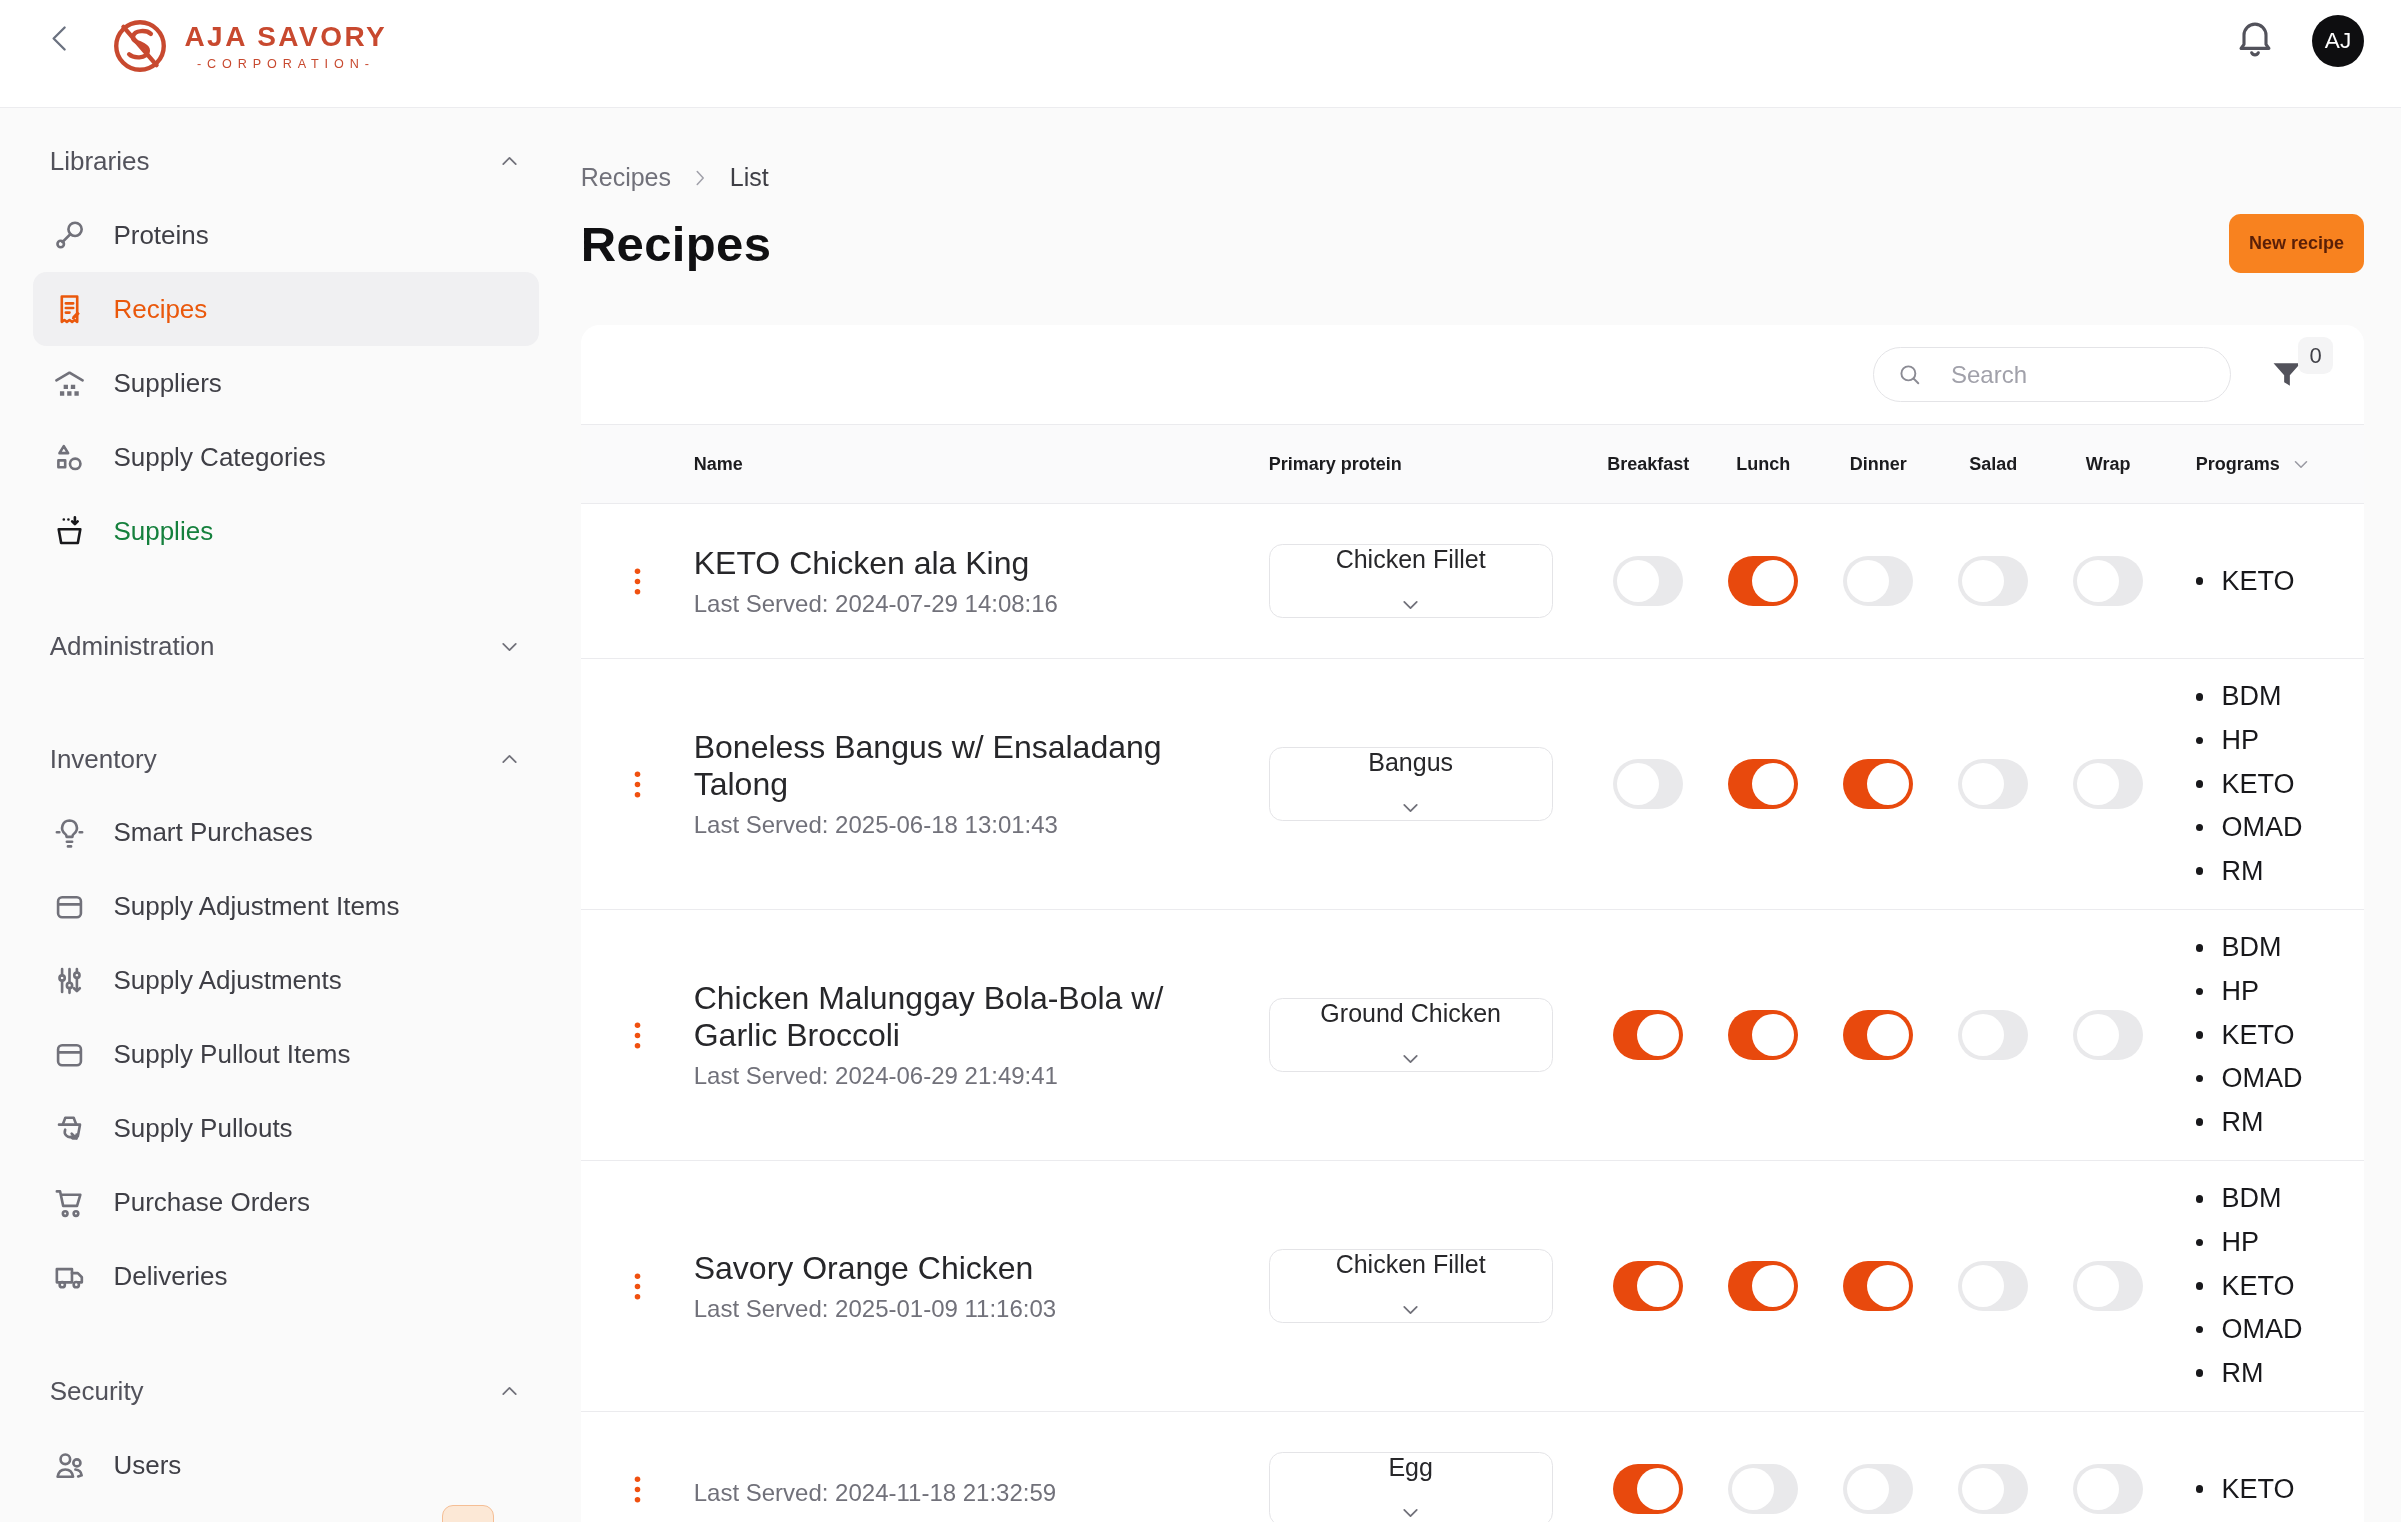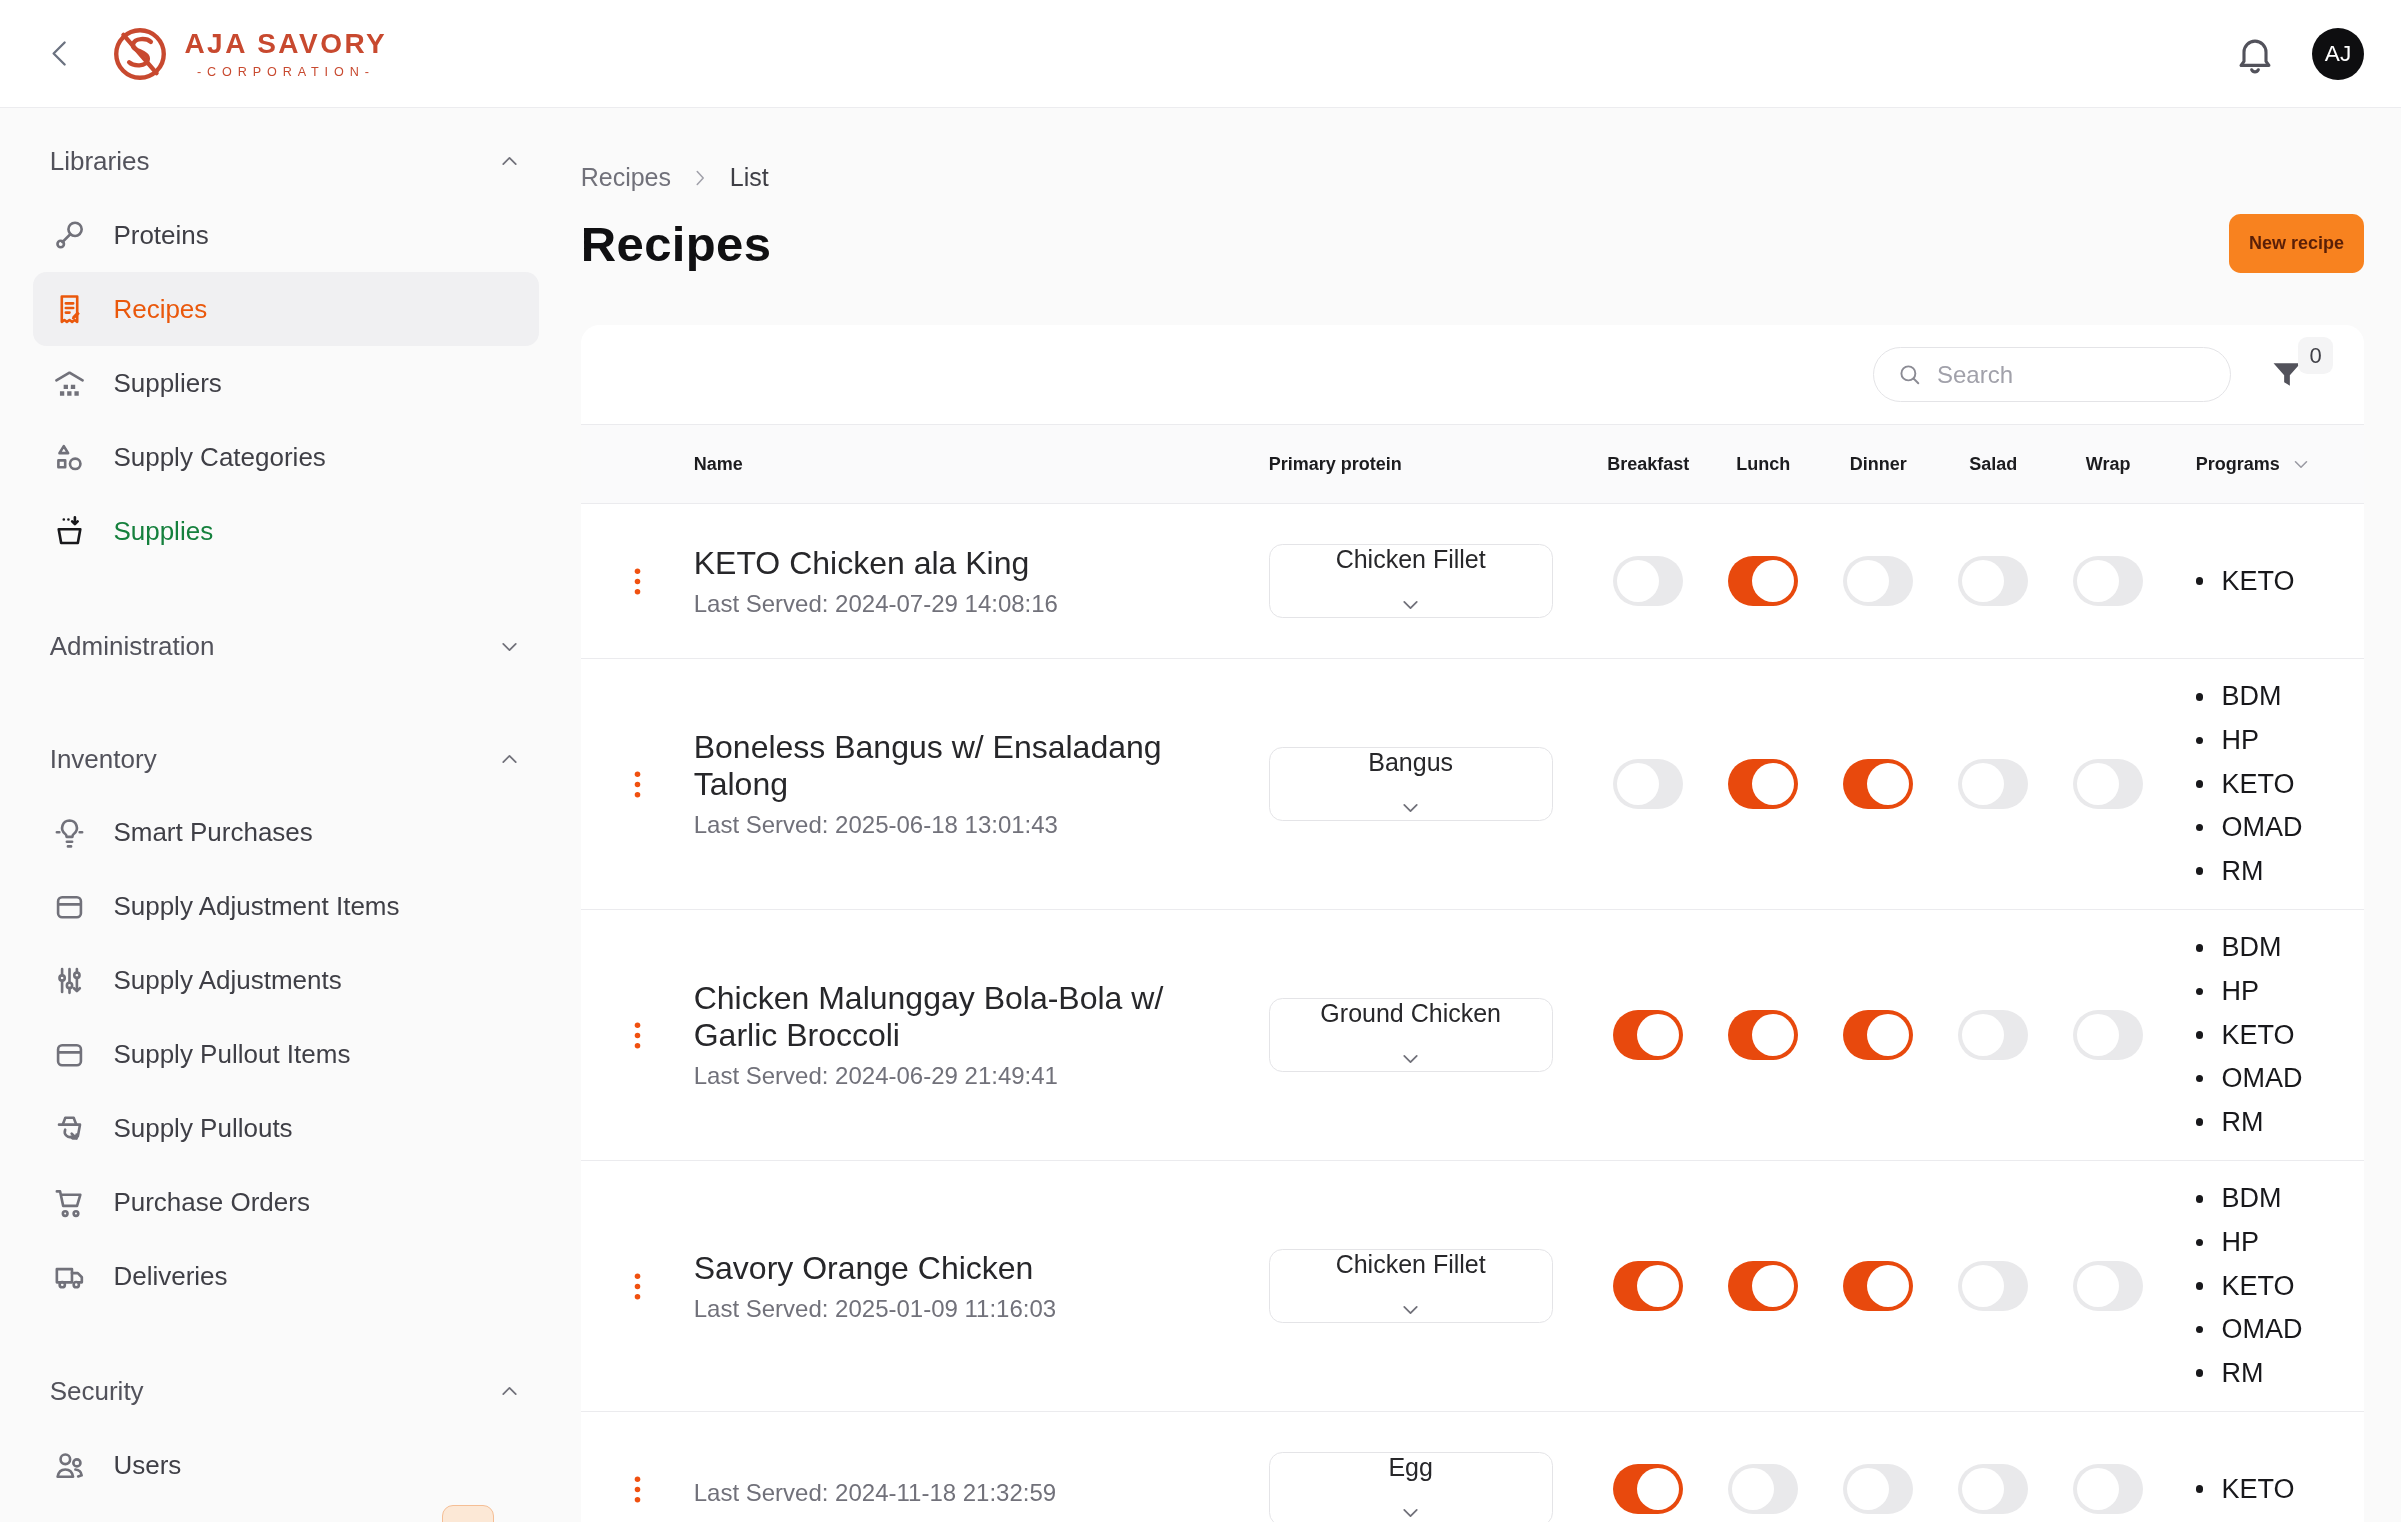--- a/index.html
+++ b/index.html
@@ -6,21 +6,21 @@
   html,body { width: 2401px; height: 1523px; }
   body {
     position: relative; overflow: hidden;
     background: #FAFAFA; color: #27272A;
     font-family: "Liberation Sans", sans-serif;
   }
   .icn { display:block; flex:0 0 auto; }
 
   
   .topbar { position:absolute; top:0; left:0; right:0; height:108px; background:#fff;
-            border-bottom:0.8px solid #ECECEF; display:flex; align-items:center; padding:0 37px; z-index:5; }
+            border-bottom:0.8px solid #ECECEF; display:flex; align-items:flex-start; padding:15px 37px; z-index:5; }
   .back-btn { width:47px; height:47px; display:flex; align-items:center; justify-content:center;
               background:none; border:none; color:#6B7280; cursor:pointer; }
   .back-btn .icn { width:33px; height:33px; }
   .logo { display:flex; align-items:center; gap:13.4px; margin-left:25px; color:#C8492F; }
   .logo .icn { width:62px; height:62px; }
   .logo-text { display:flex; flex-direction:column; align-items:center; }
   .logo-primary { font-size:28px; font-weight:700; letter-spacing:2.5px; }
   .logo-secondary { font-size:12.6px; font-weight:400; letter-spacing:5.9px; margin-top:4.2px; }
   .topbar-spacer { flex:1; }
   .bell-btn { background:none; border:none; color:#52525B; cursor:pointer; }
@@ -56,21 +56,21 @@
   .crumb-last { color:#3F3F46; }
   .title-row { display:flex; align-items:center; justify-content:space-between; margin-top:22px; }
   .page-title { font-size:49px; font-weight:800; color:#101012; letter-spacing:0.4px; }
   .btn-new { height:59px; padding:0 20px; border-radius:11.7px; background:#F8821F; color:#5A1F07;
              font-size:18px; font-weight:600; border:none; cursor:pointer; font-family:inherit; }
 
   .card { position:relative; margin-top:52px; background:#fff; border-radius:18.4px 18.4px 0 0; height:1255px; }
   .toolbar { height:99px; display:flex; align-items:center; justify-content:flex-end;
              gap:37px; padding:0 38px; }
   .search { width:358px; height:55px; border:1.3px solid #E4E4E7; border-radius:28px; background:#fff;
-            display:flex; align-items:center; gap:14px; padding:0 22px; }
+            display:flex; align-items:center; gap:28px; padding:0 22px; }
   .search .icn { width:27px; height:27px; color:#8B8B94; }
   .search input { border:none; outline:none; width:100%; background:transparent;
                   font-size:24px; color:#27272A; font-family:inherit; }
   .search input::placeholder { color:#A1A1AA; }
   .filter { position:relative; width:38px; height:38px; color:#52525B; margin-right:20px;
             background:none; border:none; cursor:pointer; }
   .filter .icn { width:38px; height:38px; }
   .filter-badge { position:absolute; top:-18.4px; right:-27px; min-width:35px; height:37px; padding:0 8.4px;
                   background:#F4F4F5; border-radius:9.2px; display:flex; align-items:center;
                   justify-content:center; font-size:22px; color:#3F3F46; }

